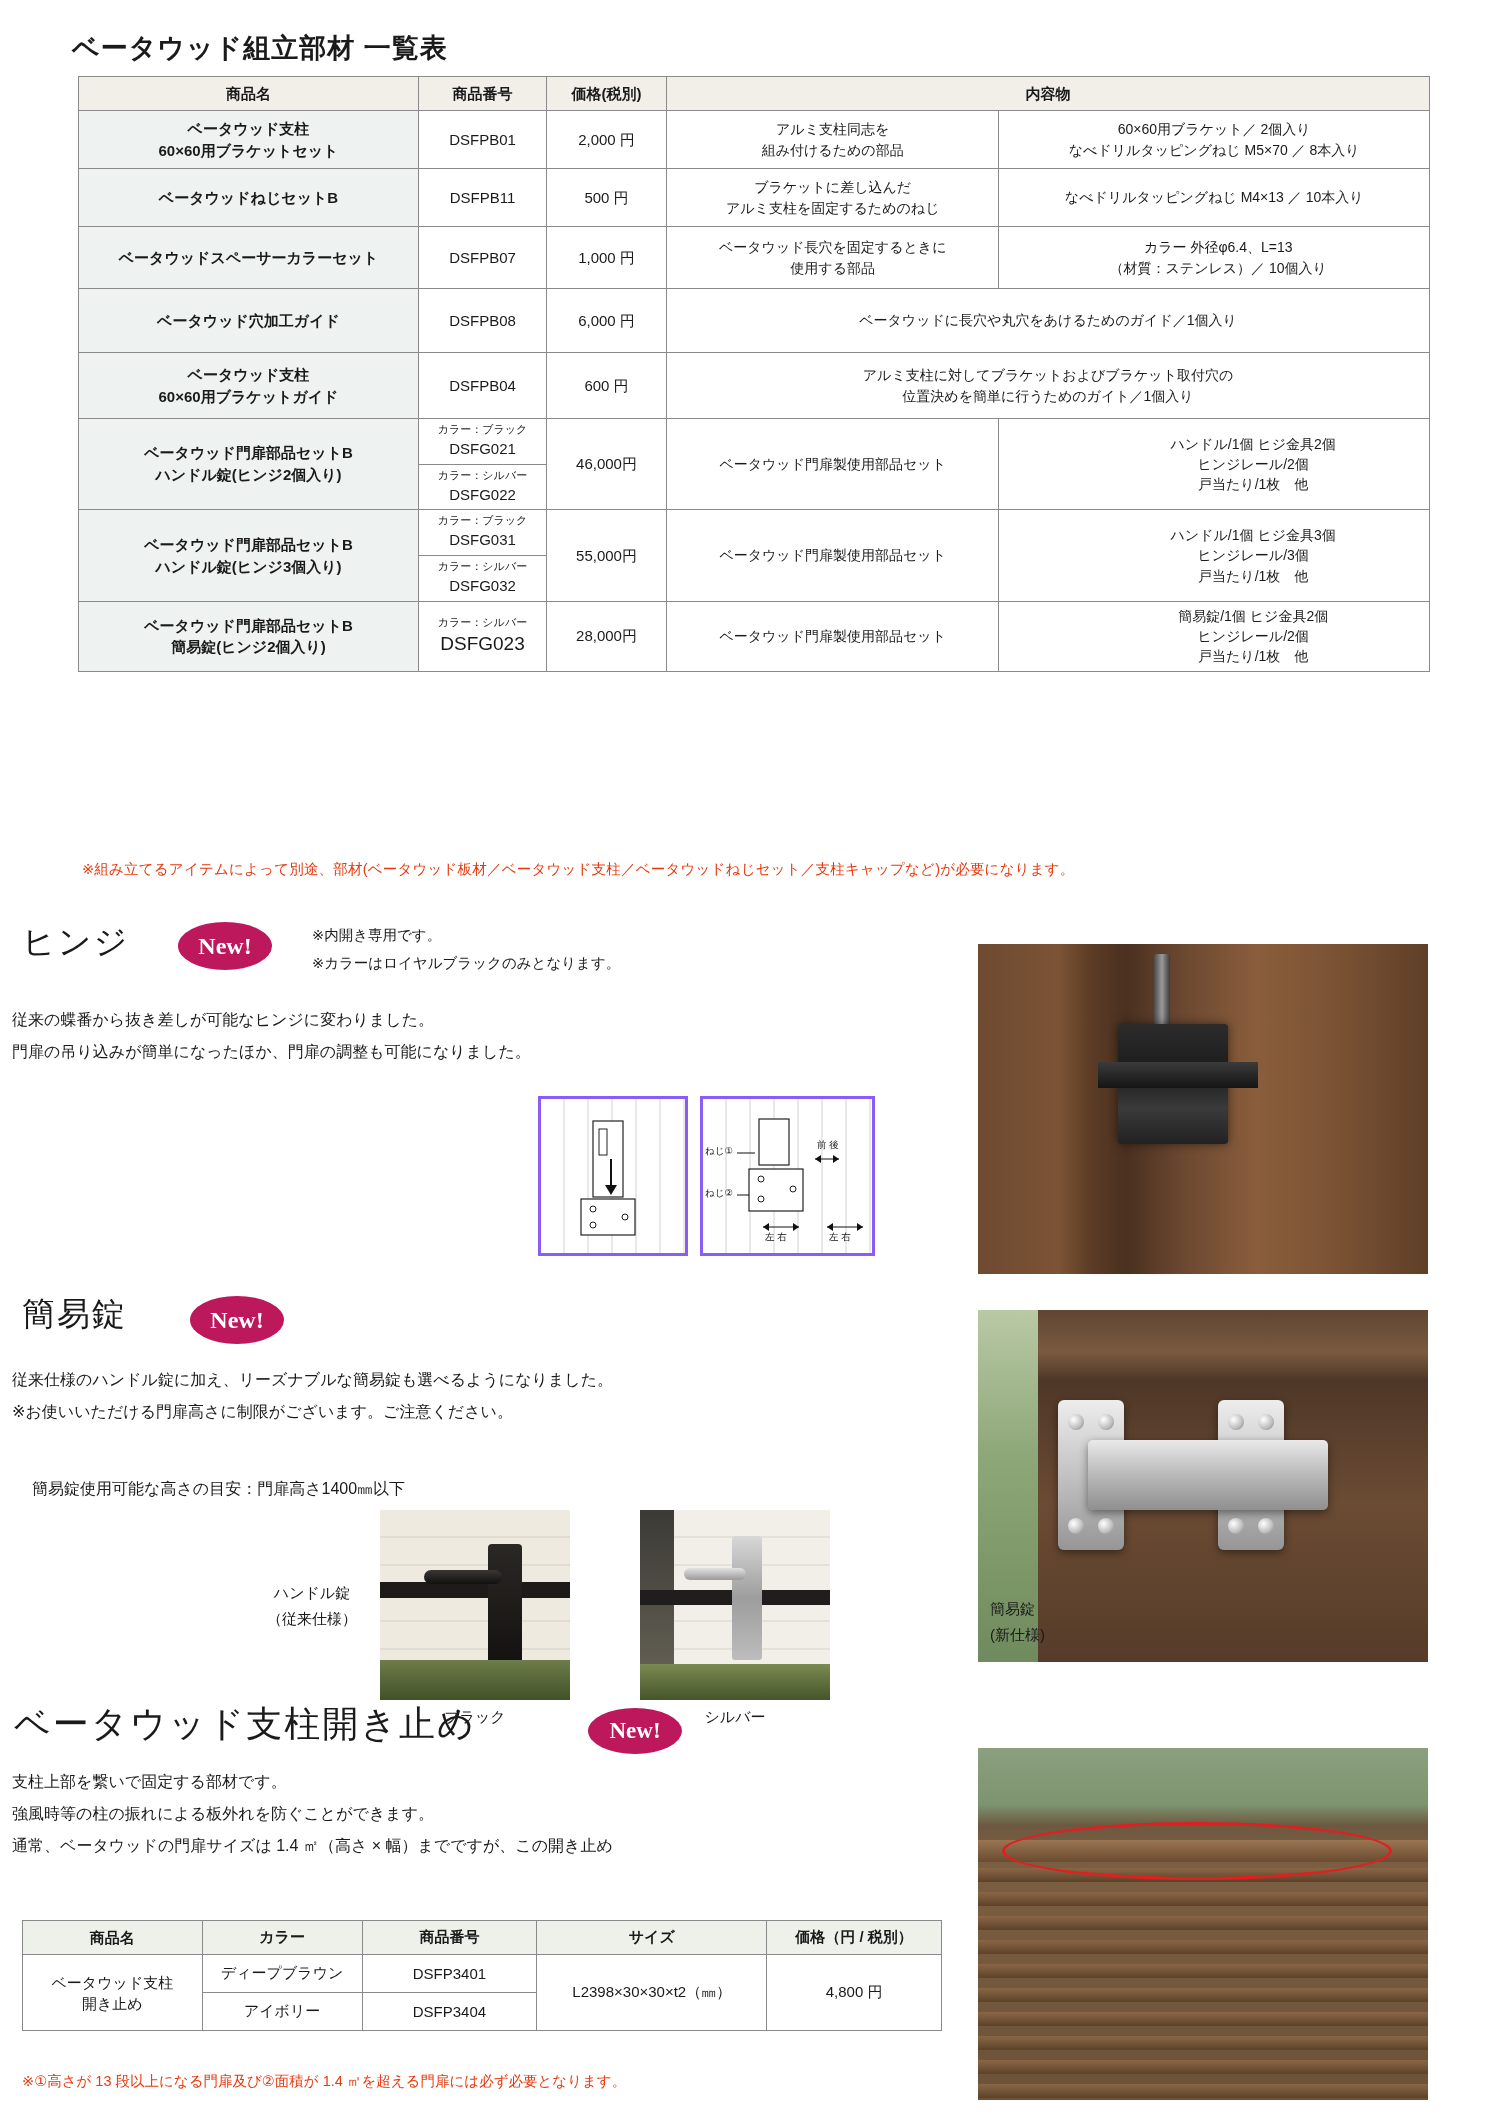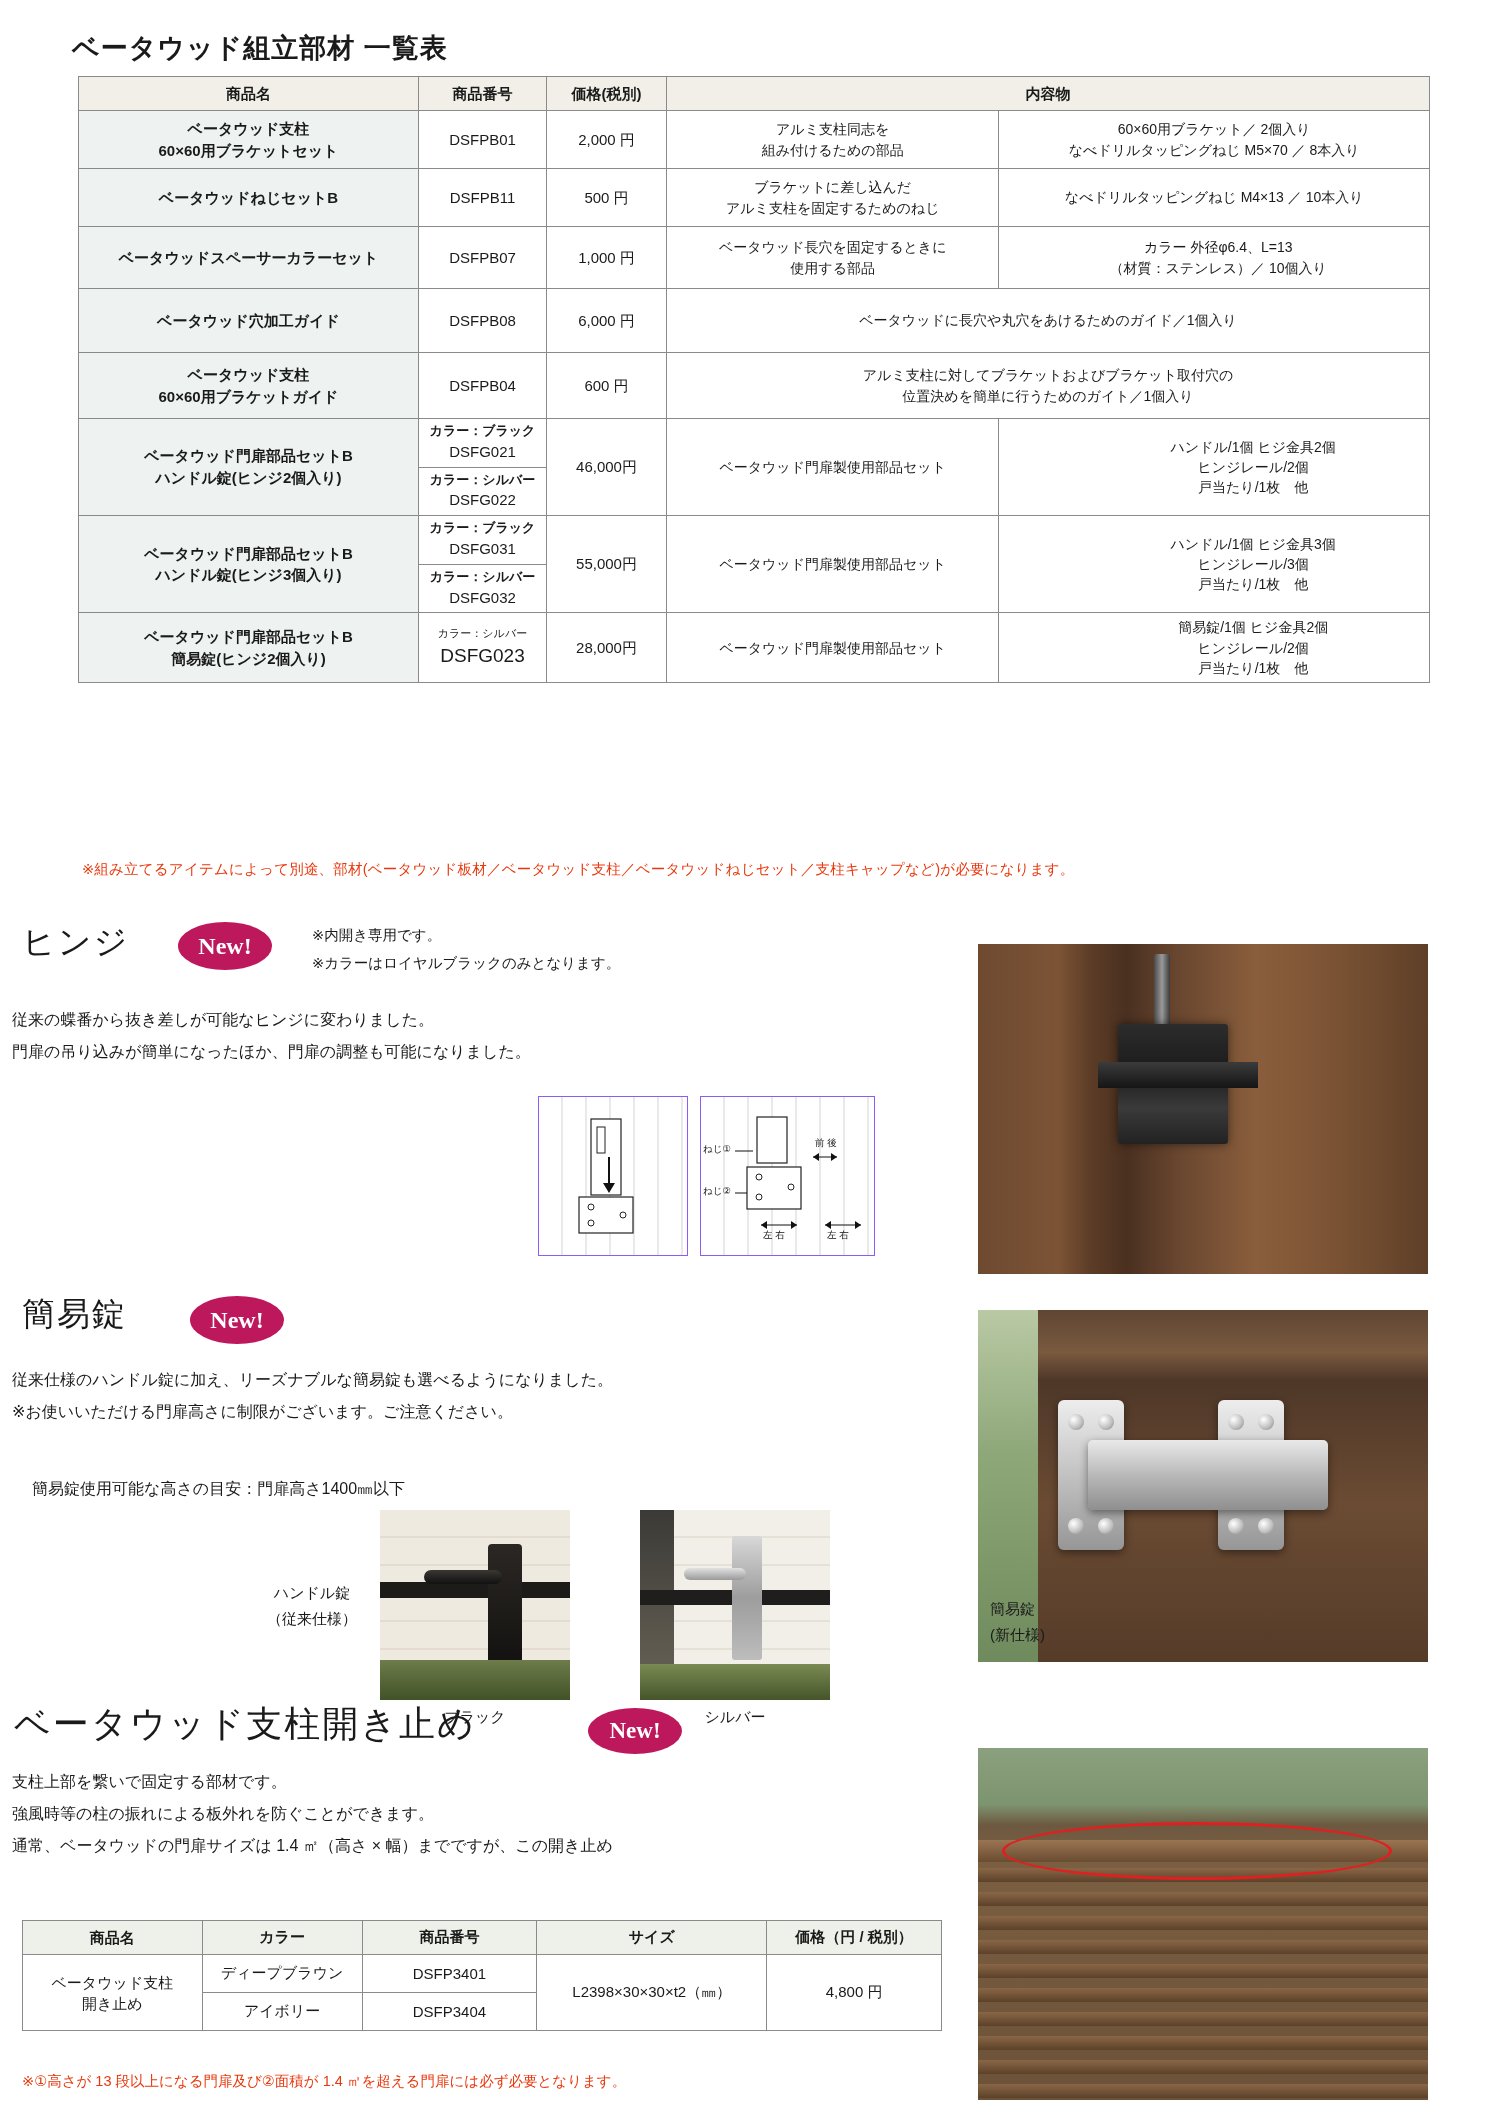--- a/index.html
+++ b/index.html
@@ -54,21 +54,21 @@
   .cell-desc { font-size:14px;margin-top:8px; }
   .cell-content { font-size:14px; text-align:left; padding-left:36px;}
   .cell-desc.ctr { text-align:center; }
 
   .code-split { padding:0 !important; }
   .code-split .sub {
     border-bottom:1px solid #8a8a8a;
     padding:3px 2px 4px;
   }
   .code-split .sub:last-child { border-bottom:none; }
-  .code-split .colorlbl { font-size:13px; display:block; letter-spacing:0px;font-weight:bold;}
+  .code-split .colorlbl { font-size:11px; display:block; letter-spacing:0px;}
   .code-split .codetxt { font-size:15px; display:block; }
 
   .note-red {
     position:absolute; left:82px; top:860px;
     color:#e8380d; font-size:14.5px; letter-spacing:0.2px;
   }
 
   
   .sect-h {
     position:absolute; font-size:33px; font-weight:normal; letter-spacing:2px;
@@ -199,21 +199,21 @@
   }
   .ph-silver .darkleft {
     position:absolute; left:0; top:0; width:34px; height:190px;
     background:linear-gradient(180deg,#3b3a36,#6a6558);
   }
 
   .cap { position:absolute; font-size:15px; text-align:center; }
 
   
   .draw-box {
-    position:absolute; background:#ffffff; border:1px solid #8b5cf6;
+    position:absolute; background:#ffffff; border:3px solid #8b5cf6;
   }
   .draw-slats {
     position:absolute; left:0; top:0; right:0; bottom:0;
     background:repeating-linear-gradient(90deg,#ffffff 0 22px,#e9e9e9 22px 24px);
   }
   .draw-lbl { position:absolute; font-size:9.5px; color:#111; }
 
   
   .bot-table {
     position:absolute; left:22px; top:1920px; width:920px;

